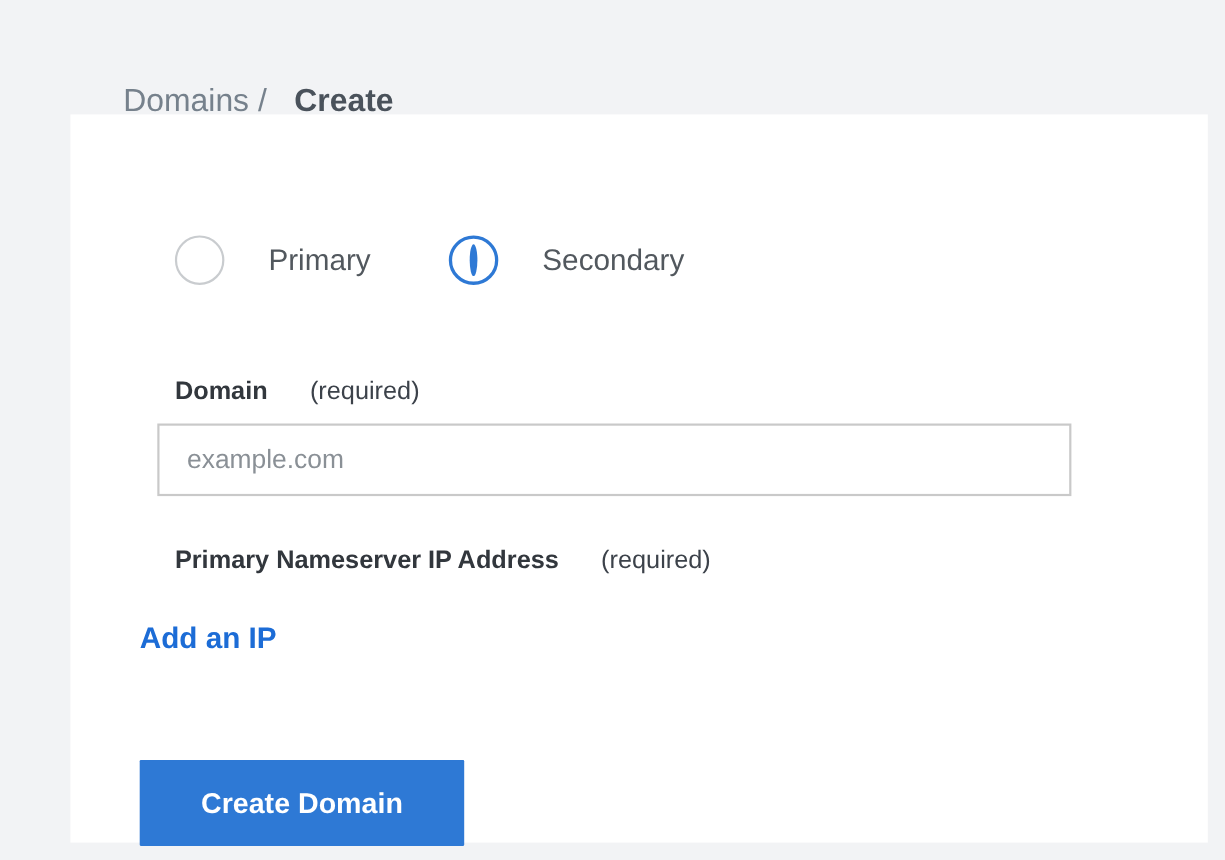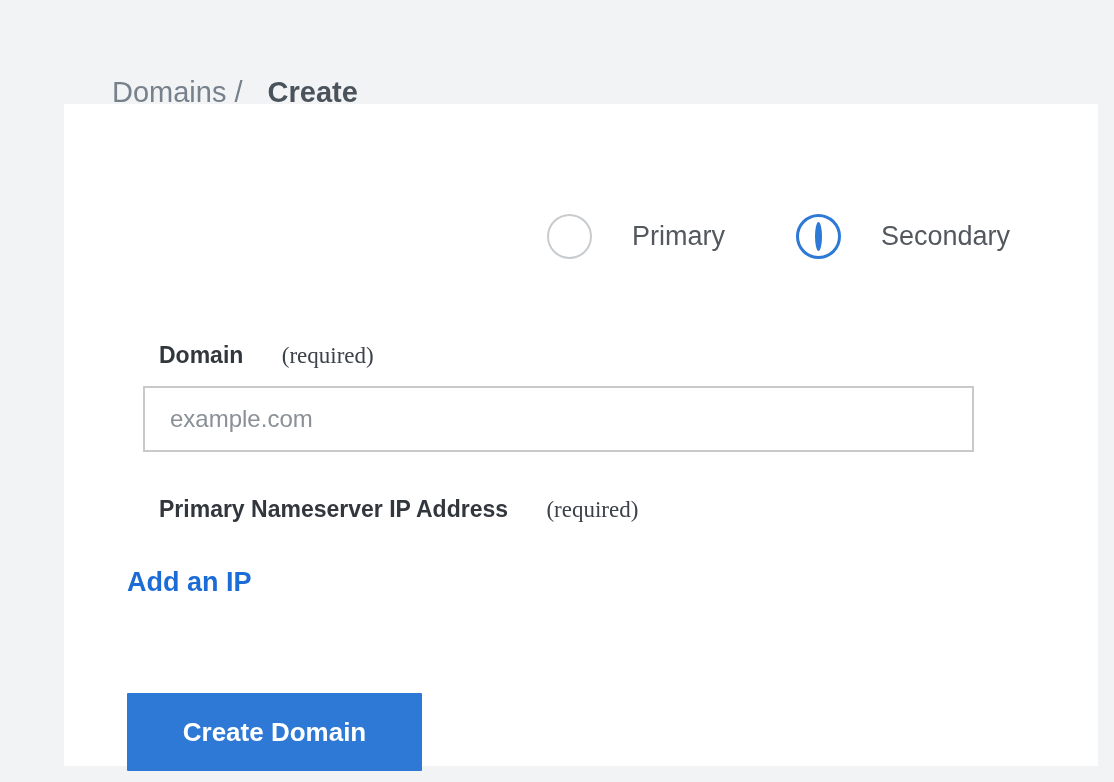--- a/index.html
+++ b/index.html
@@ -36,21 +36,20 @@
     left: 48px; top: 88px; right: 0; bottom: 0;
     background: var(--panel-bg, #ffffff);
     padding: 62px 40px 0 47px;
   }
 
   
   .radio-row {
     display: flex;
     align-items: center;
     margin-bottom: 50px;
-    justify-content: flex-end;
   }
   .radio-item {
     display: flex;
     align-items: center;
     cursor: pointer;
   }
   .radio-item + .radio-item { margin-left: 23px; }
   .radio-circle {
     width: 45px; height: 45px;
     border-radius: 50%;
@@ -76,21 +75,21 @@
   }
 
   
   .field-label {
     font-size: 23px;
     color: #32373d;
     margin-bottom: 10px;
     line-height: 28px;
   }
   .field-label .lbl { font-weight: 700; }
-  .field-label .req { font-weight: 400; color: #3c424a; font-family: Liberation Serif, serif; }
+  .field-label .req { font-weight: 400; color: #3c424a; }
 
   .text-input {
     width: 831px;
     height: 66px;
     border: 2px solid var(--input-border, #c9c9c9);
     background: #fff;
     font-family: "Liberation Sans", sans-serif;
     font-size: 24px;
     color: #000000;
     padding: 0 12px 0 25px;

